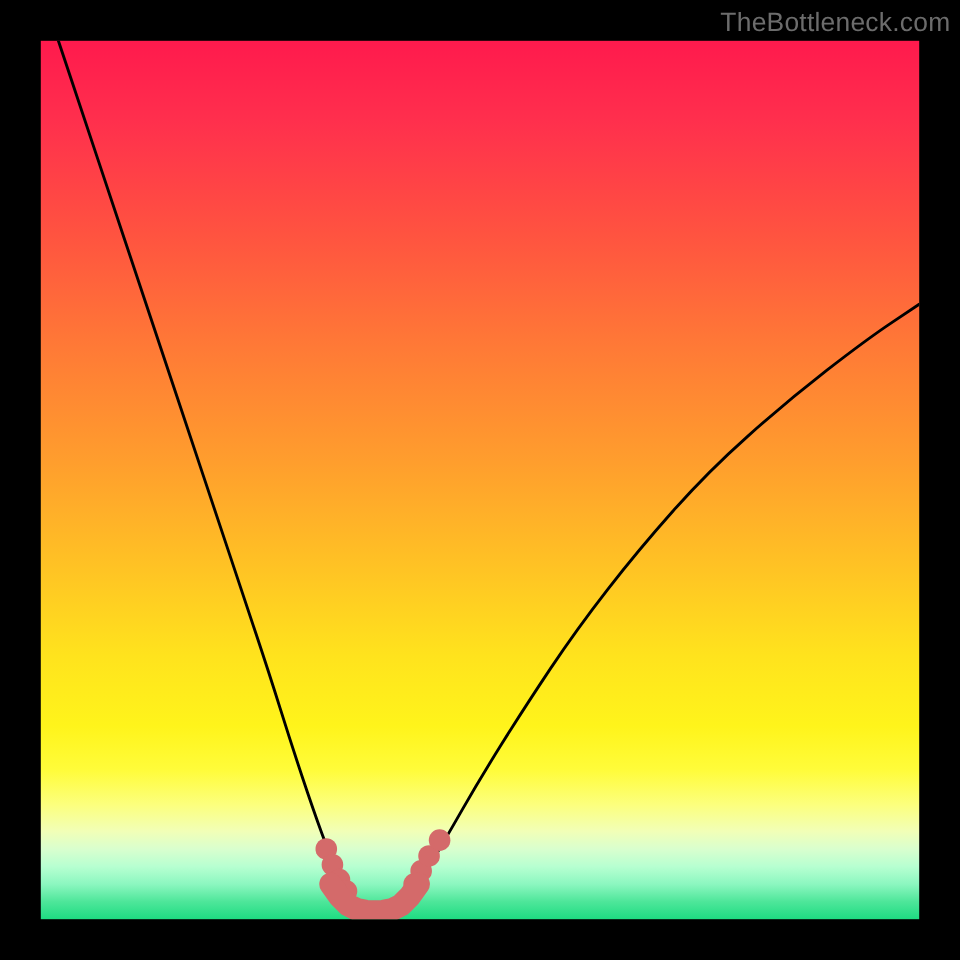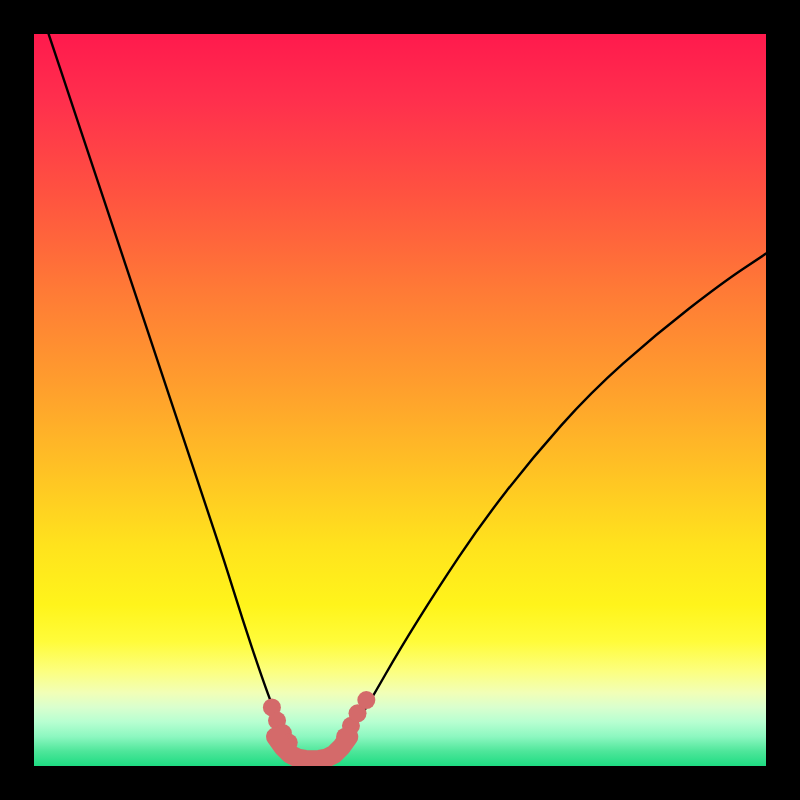--- a/index.html
+++ b/index.html
@@ -79,13 +79,14 @@
           <circle cx="248.88" cy="699.06" r="9" fill="#d46a6a"></circle>
           <circle cx="254.74" cy="708.58" r="9" fill="#d46a6a"></circle>
           <circle cx="311.10" cy="702.72" r="9" fill="#d46a6a"></circle>
           <circle cx="316.96" cy="691.74" r="9" fill="#d46a6a"></circle>
           <circle cx="323.54" cy="679.30" r="9" fill="#d46a6a"></circle>
           <circle cx="332.33" cy="666.12" r="9" fill="#d46a6a"></circle>
           <path d="M241.56 702.72 L248.88 712.97 L256.20 720.29 L263.52 723.95 L270.84 725.41 L278.16 725.78 L285.48 725.41 L292.80 723.95 L300.12 720.29 L307.44 712.97 L314.76 702.72 " stroke="#d46a6a" stroke-width="19" stroke-linecap="round" stroke-linejoin="round" fill="none"></path>
         </g>
     </svg>
   </div>
+  <div class="watermark">TheBottleneck.com</div>
 </div>
 
 </body></html>

